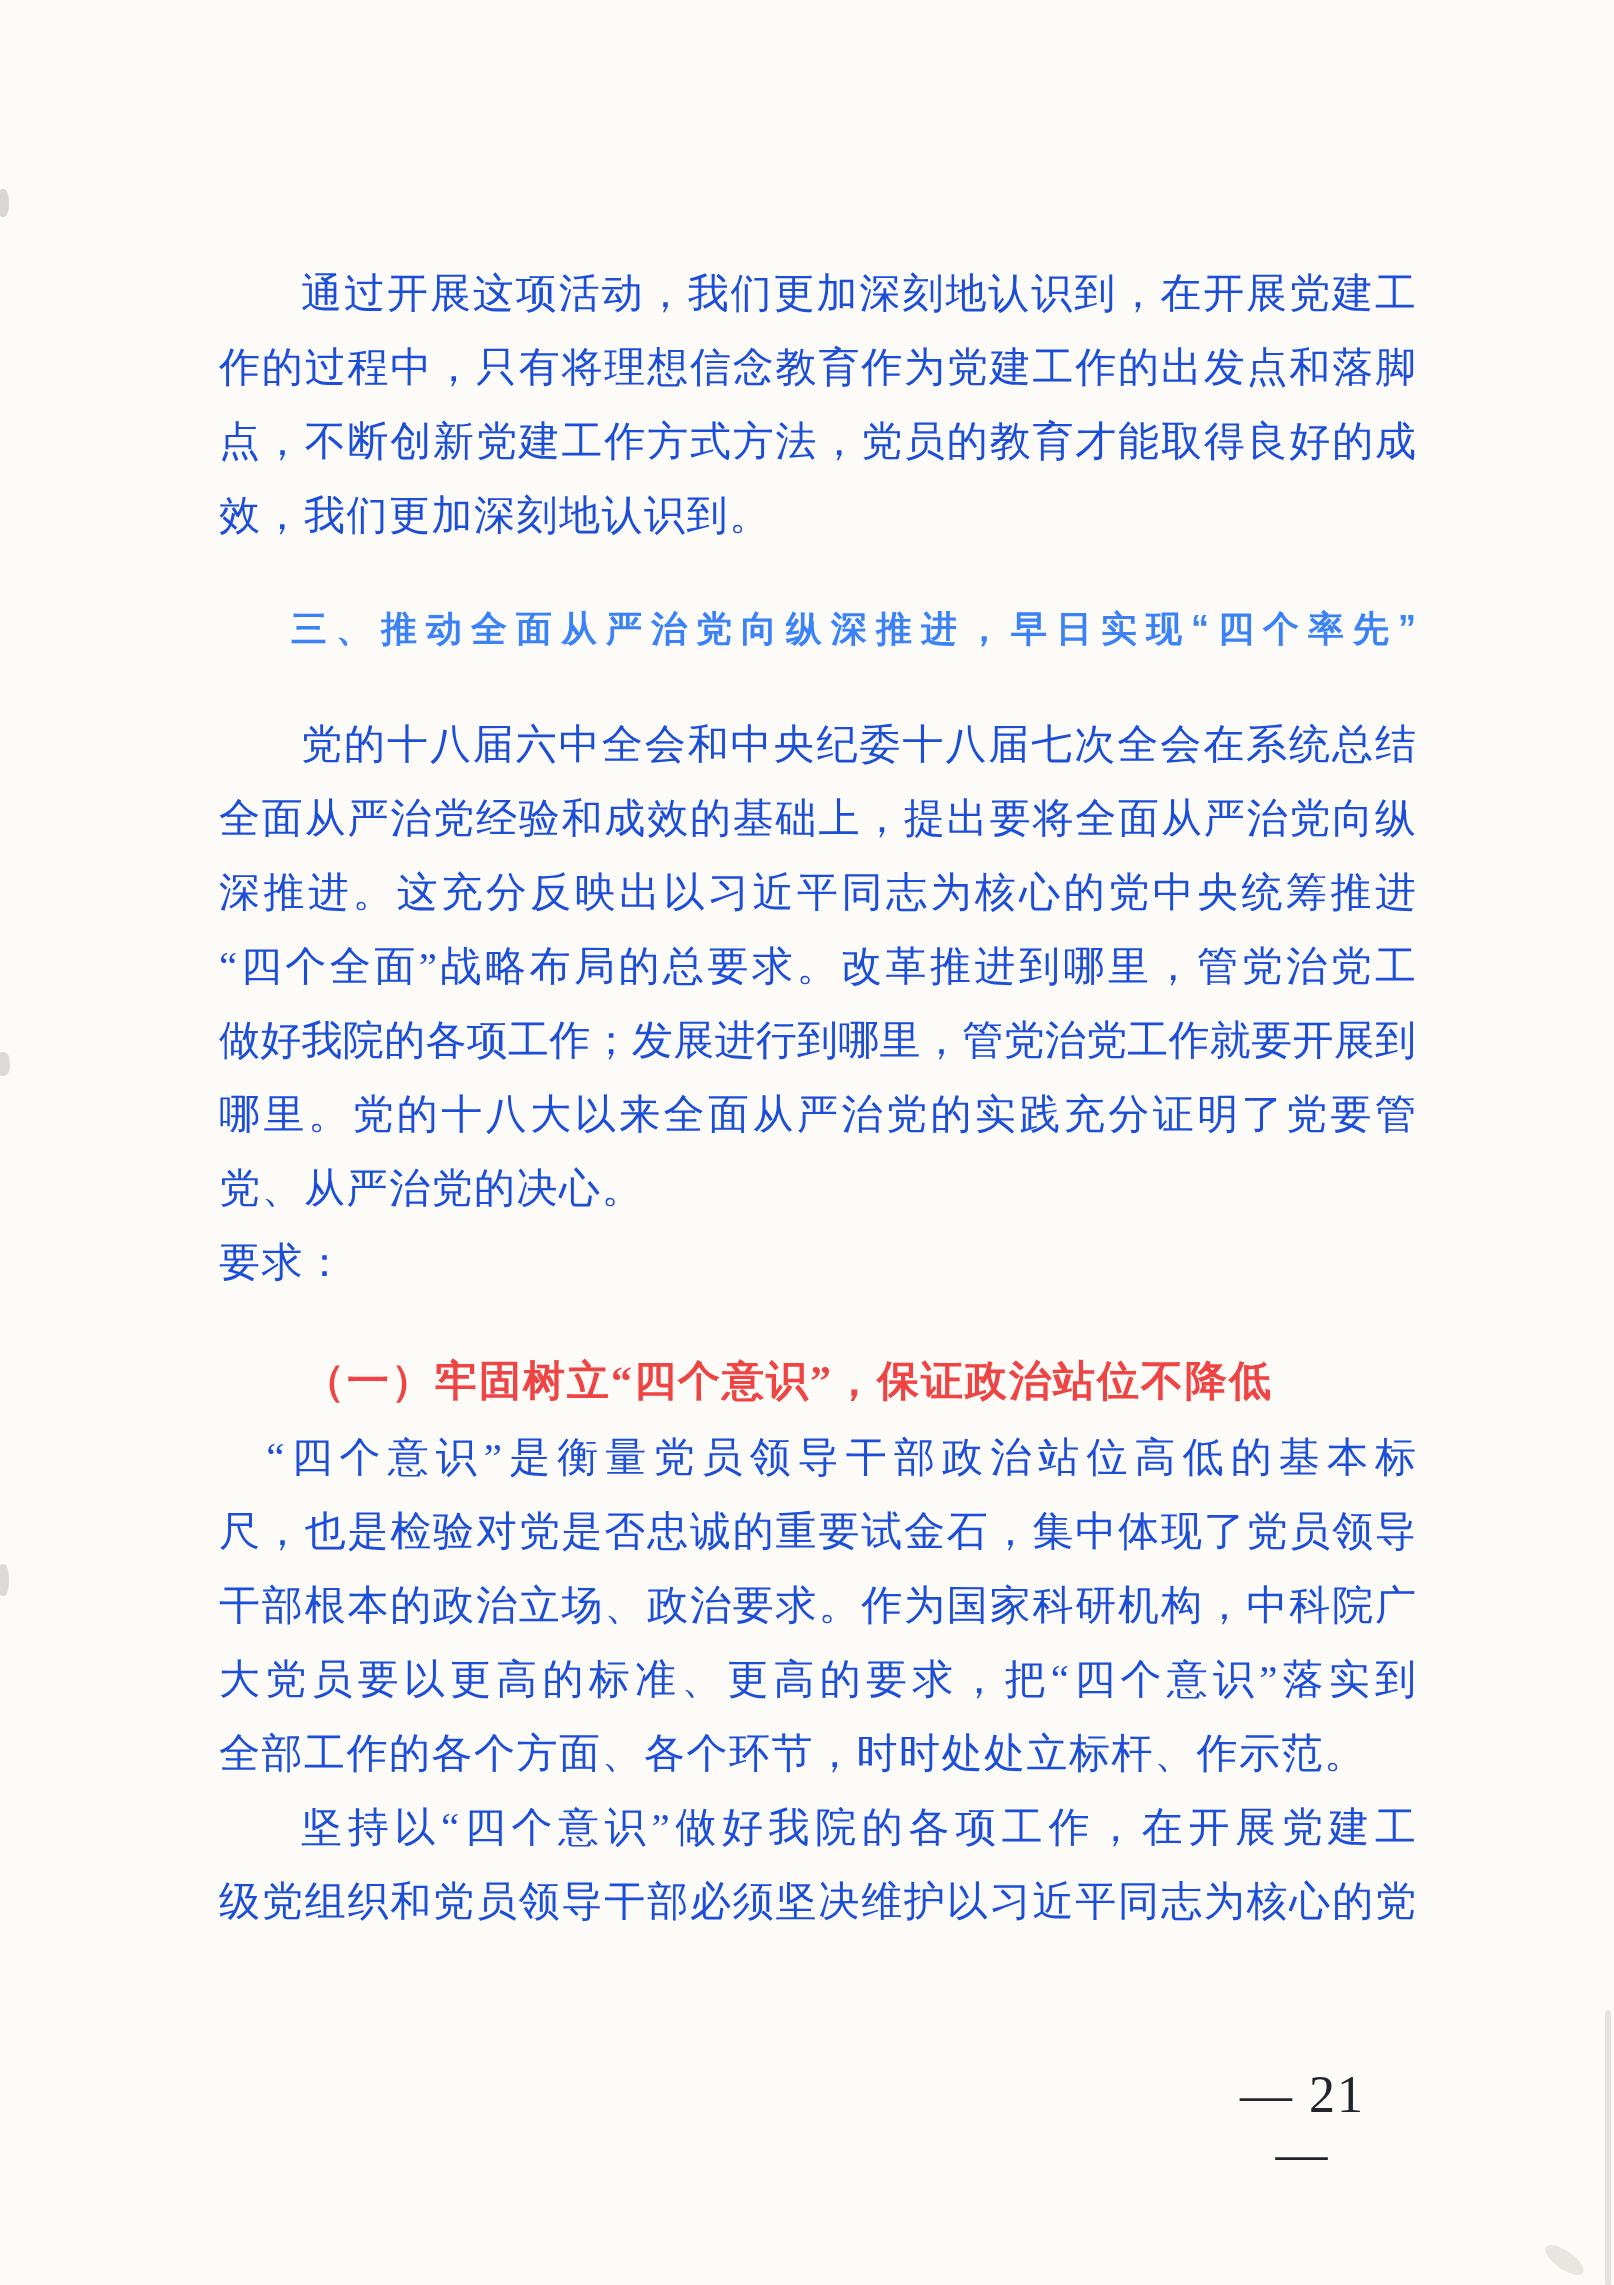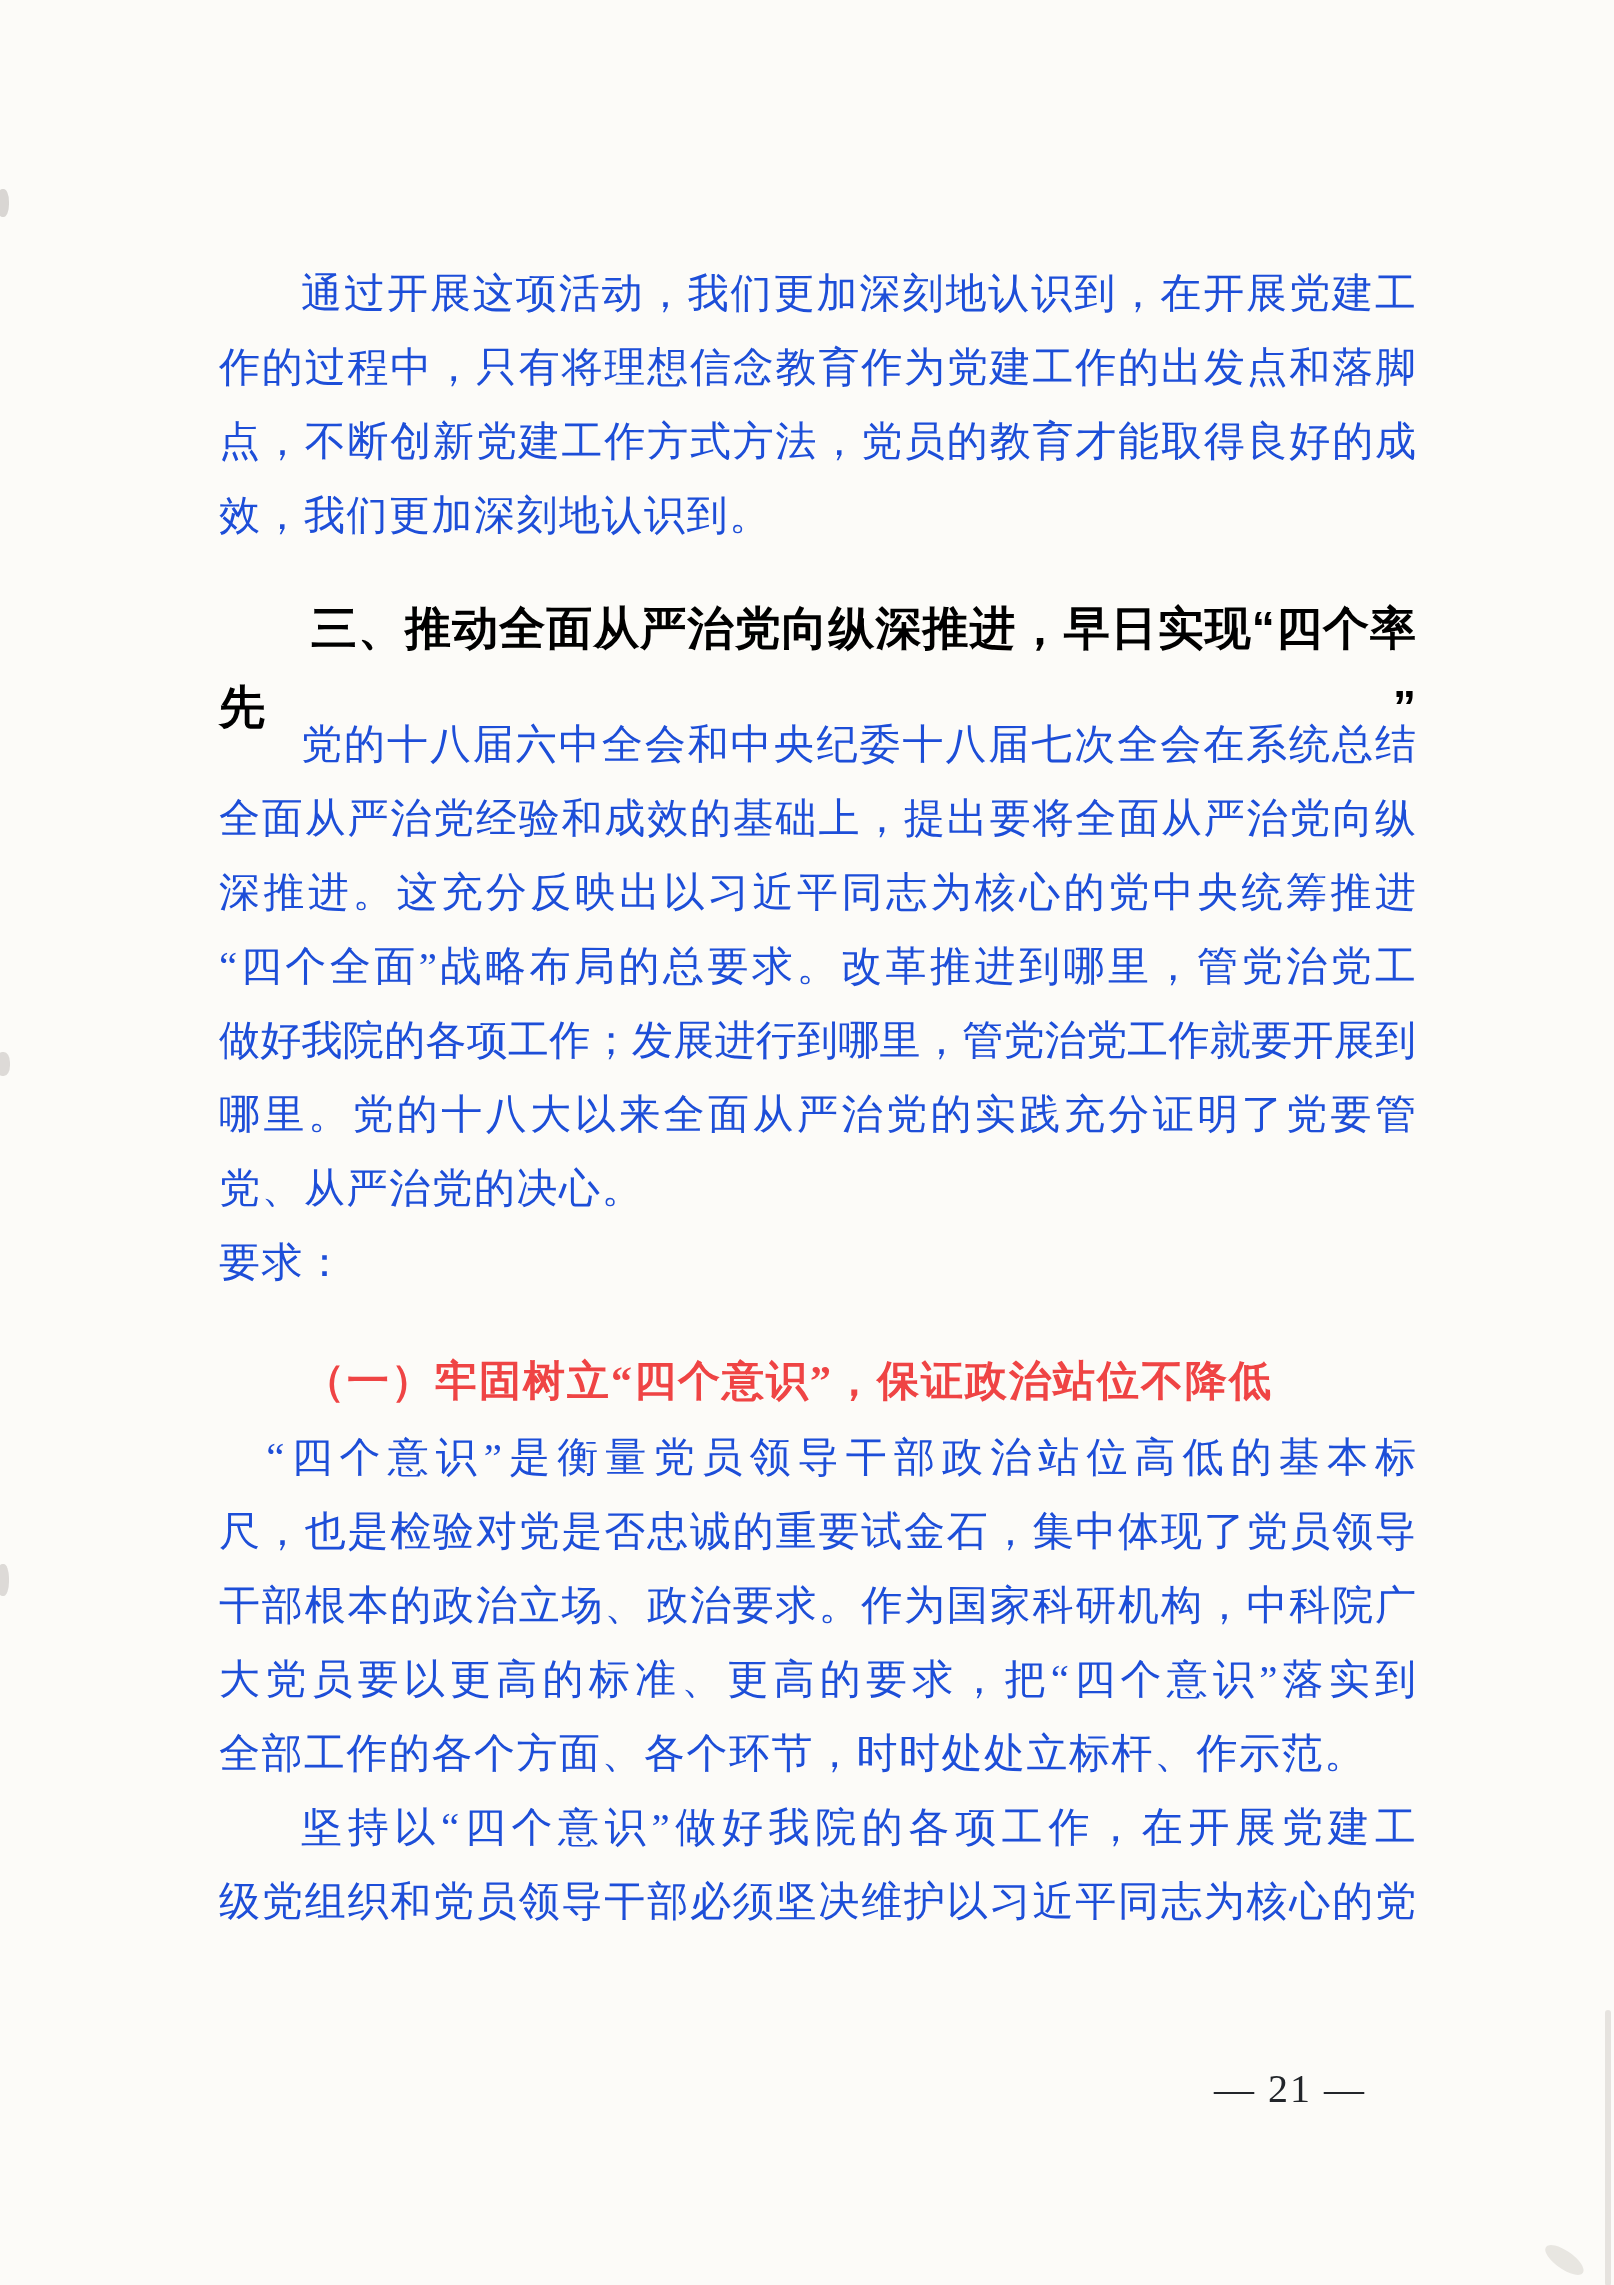--- a/index.html
+++ b/index.html
@@ -35,43 +35,44 @@
     letter-spacing: 1.5px;
   }
   .indent   { text-indent: 2em; }
   .q-indent { text-indent: 1.15em; } 
   .heading {
     height: 79px;
     line-height: 79px;
     margin: 37px 0 39px 0;
     font-family: "Liberation Sans", "DejaVu Sans", sans-serif;
     font-weight: bold;
-    font-size: 46px;
-    color: #000000;
+    font-size: 36px;
+    color: #3b82f6;
     text-indent: 2em;
     text-align: justify;
     text-align-last: justify;
     text-justify: inter-character;
   }
   .subheading {
     height: 77px;
     line-height: 77px;
     margin-top: 44px;
     font-weight: bold;
     font-size: 42px;
     letter-spacing: 2px;
     color: #ef4444;
     text-indent: 2em;
   }
   .page-number {
     position: absolute;
     left: 1214px;
     top: 2065px;
     width: 177px;
-    font-size: 40px;
+    text-align: center;
+    font-size: 52px;
     letter-spacing: 2px;
     color: #22252a;
   }
   
   .smudge { position: absolute; border-radius: 45%; opacity: 0.8; }
   .smudge-1 { left: -3px; top: 189px;  width: 11.8px; height: 27.6px; background: #cfcdc9; }
   .smudge-2 { left: -3.9px; top: 1052px; width: 13.8px; height: 23.6px; background: #d4d2ce; }
   .smudge-3 { left: -3px; top: 1564px; width: 11.8px; height: 31.5px; background: #d4d2ce; }
   .edge-streak {
     position: absolute; right: 3.9px; top: 2010px;

